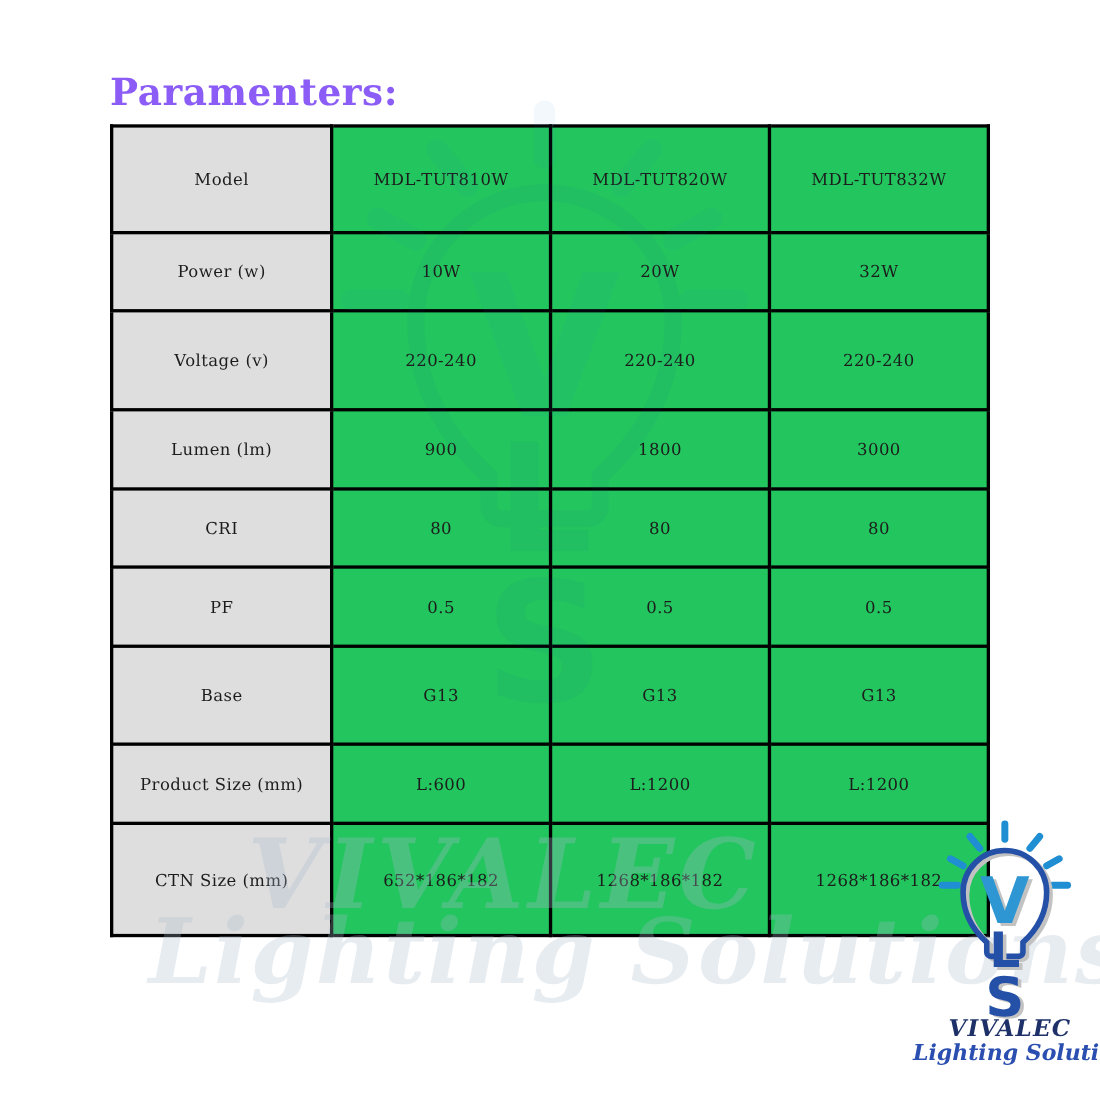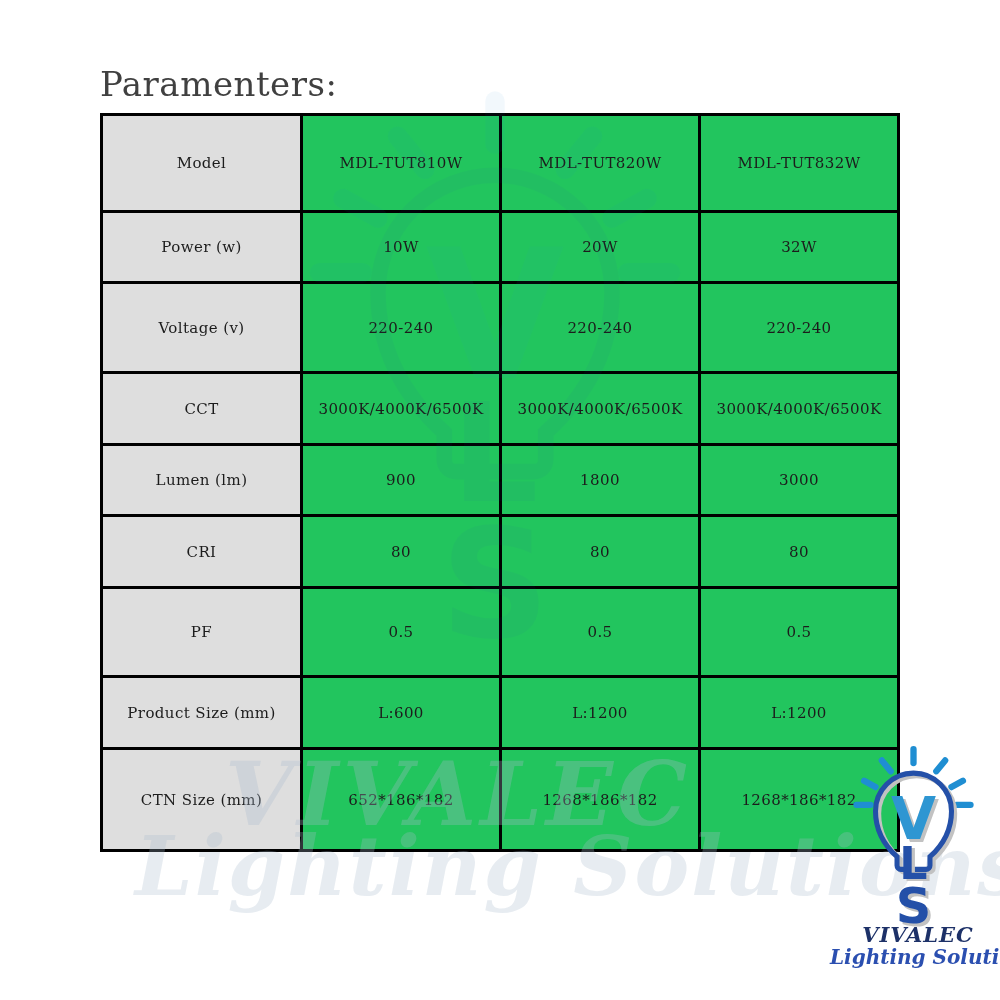--- a/index.html
+++ b/index.html
@@ -5,22 +5,23 @@
   html,body{margin:0;padding:0;}
   body{
     width:1000px;height:1000px;position:relative;overflow:hidden;
     background:#ffffff;
     font-family:"DejaVu Serif", serif;
   }
 
   
   .page-title{
     position:absolute;left:100px;top:66px;
-    font-size:34px;line-height:1.1;color:#404040;
+    font-size:34px;line-height:1.1;color:#8b5cf6;
     letter-spacing:0.5px;
+    font-weight:bold;
   }
 
   
   table.spec{
     position:absolute;left:100px;top:113px;
     border-collapse:collapse;table-layout:fixed;
     width:797px;z-index:2;
   }
   table.spec td{
     border:3px solid #000;
@@ -98,42 +99,42 @@
       <td>20W</td>
       <td>32W</td>
     </tr>
     <tr>
       <td class="label">Voltage (v)</td>
       <td>220-240</td>
       <td>220-240</td>
       <td>220-240</td>
     </tr>
     <tr>
-      <td class="label">CCT</td>
-      <td>3000K/4000K/6500K</td>
-      <td>3000K/4000K/6500K</td>
-      <td>3000K/4000K/6500K</td>
-    </tr>
-    <tr>
       <td class="label">Lumen (lm)</td>
       <td>900</td>
       <td>1800</td>
       <td>3000</td>
     </tr>
     <tr>
       <td class="label">CRI</td>
       <td>80</td>
       <td>80</td>
       <td>80</td>
     </tr>
     <tr>
       <td class="label">PF</td>
       <td>0.5</td>
       <td>0.5</td>
       <td>0.5</td>
+    </tr>
+    <tr>
+      <td class="label">Base</td>
+      <td>G13</td>
+      <td>G13</td>
+      <td>G13</td>
     </tr>
     <tr>
       <td class="label">Product Size (mm)</td>
       <td>L:600</td>
       <td>L:1200</td>
       <td>L:1200</td>
     </tr>
     <tr>
       <td class="label">CTN Size (mm)</td>
       <td>652*186*182</td>

